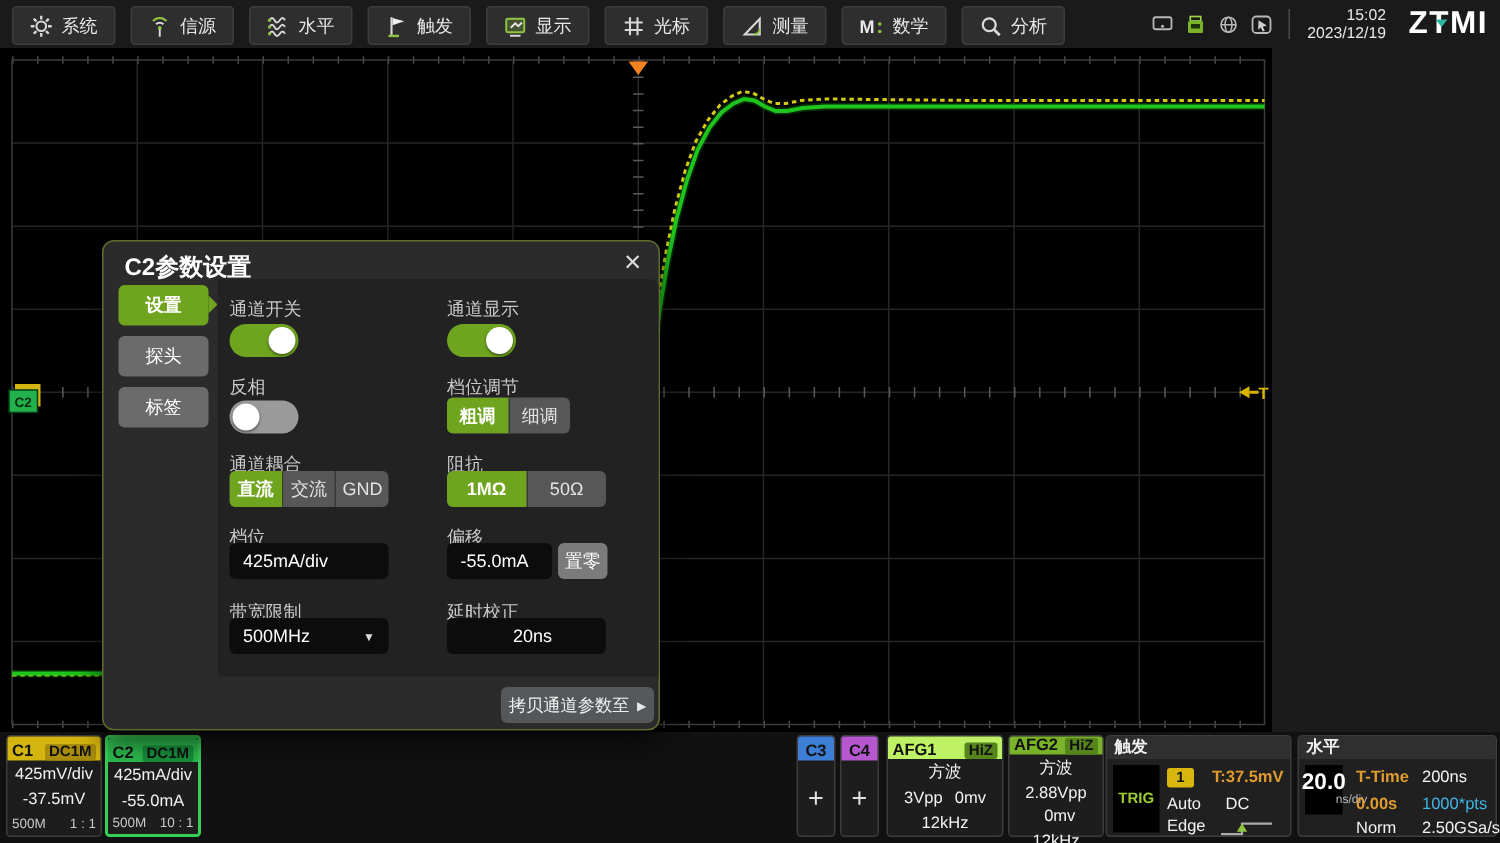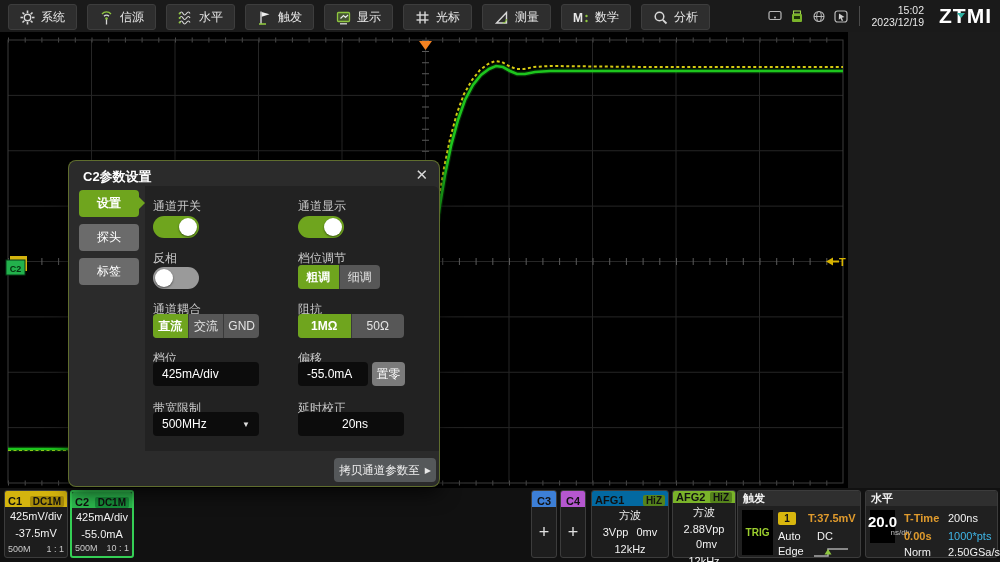--- a/index.html
+++ b/index.html
@@ -18,21 +18,21 @@
   .logo{position:relative;font-size:21px;font-weight:800;letter-spacing:1px;color:#fff;padding-left:6px;}
   .logo-accent{position:absolute;left:24px;top:9px;width:0;height:0;border-left:4px solid transparent;
                border-right:4px solid transparent;border-top:5px solid #2fb3a3;}
   
   .main{position:absolute;left:0;top:32px;width:1000px;height:456px;background:#000;}
   .right-empty{position:absolute;left:848px;top:0;width:152px;height:456px;background:#1b1b1b;}
   #scope{position:absolute;left:0;top:0;}
   
   .dialog{position:absolute;left:68px;top:160px;width:370px;height:325px;background:#2b2b2b;
           border:1px solid rgba(160,190,50,.45);border-radius:8px;box-shadow:0 6px 20px rgba(0,0,0,.7);z-index:10;}
-  .dlg-title{position:absolute;left:14px;top:7px;font-size:13px;font-weight:bold;color:#fff;}
+  .dlg-title{position:absolute;left:14px;top:7px;font-size:16px;font-weight:bold;color:#fff;}
   .dlg-close{position:absolute;right:11px;top:5px;font-size:15px;color:#d8d8d8;cursor:default;}
   .dlg-tabs{position:absolute;left:10px;top:29px;width:60px;display:flex;flex-direction:column;gap:7px;}
   .dlg-tab{position:relative;height:27px;border-radius:4px;background:#6b6b6b;color:#fff;font-size:12px;
            display:flex;align-items:center;justify-content:center;cursor:default;}
   .dlg-tab.active{background:#6fa51e;font-weight:bold;}
   .dlg-tab.active .tab-arrow{position:absolute;right:-6px;top:7px;width:0;height:0;
            border-top:6px solid transparent;border-bottom:6px solid transparent;border-left:6px solid #6fa51e;}
   .dlg-content{position:absolute;left:76px;top:25px;width:294px;height:265px;background:#222;border-radius:0 6px 0 0;}
   .dlg-label{position:absolute;font-size:12px;color:#c9c9c9;}
   .toggle{position:absolute;width:46px;height:22px;border-radius:11px;cursor:default;}
@@ -393,21 +393,21 @@
     </div>
 
     <div class="chbox" style="left:560px;width:26px;">
       <div class="ch-head" style="justify-content: center; background: rgb(181, 87, 207);">
         <span class="ch-name">C4</span>
       </div>
       <div class="plus-body">+</div>
     </div>
 
     <div class="chbox" style="left:591px;width:78px;">
-      <div class="ch-head" style="background: #0369a1;">
+      <div class="ch-head" style="background: #bef264;">
         <span class="ch-name">AFG1</span>
         <span class="ch-badge" style="background:#55831c;">HiZ</span>
       </div>
       <div class="ch-row">方波</div>
       <div class="ch-row">
         <span>3Vpp</span>
         <span style="margin-left:5px;">0mv</span>
       </div>
       <div class="ch-row">12kHz</div>
     </div>

